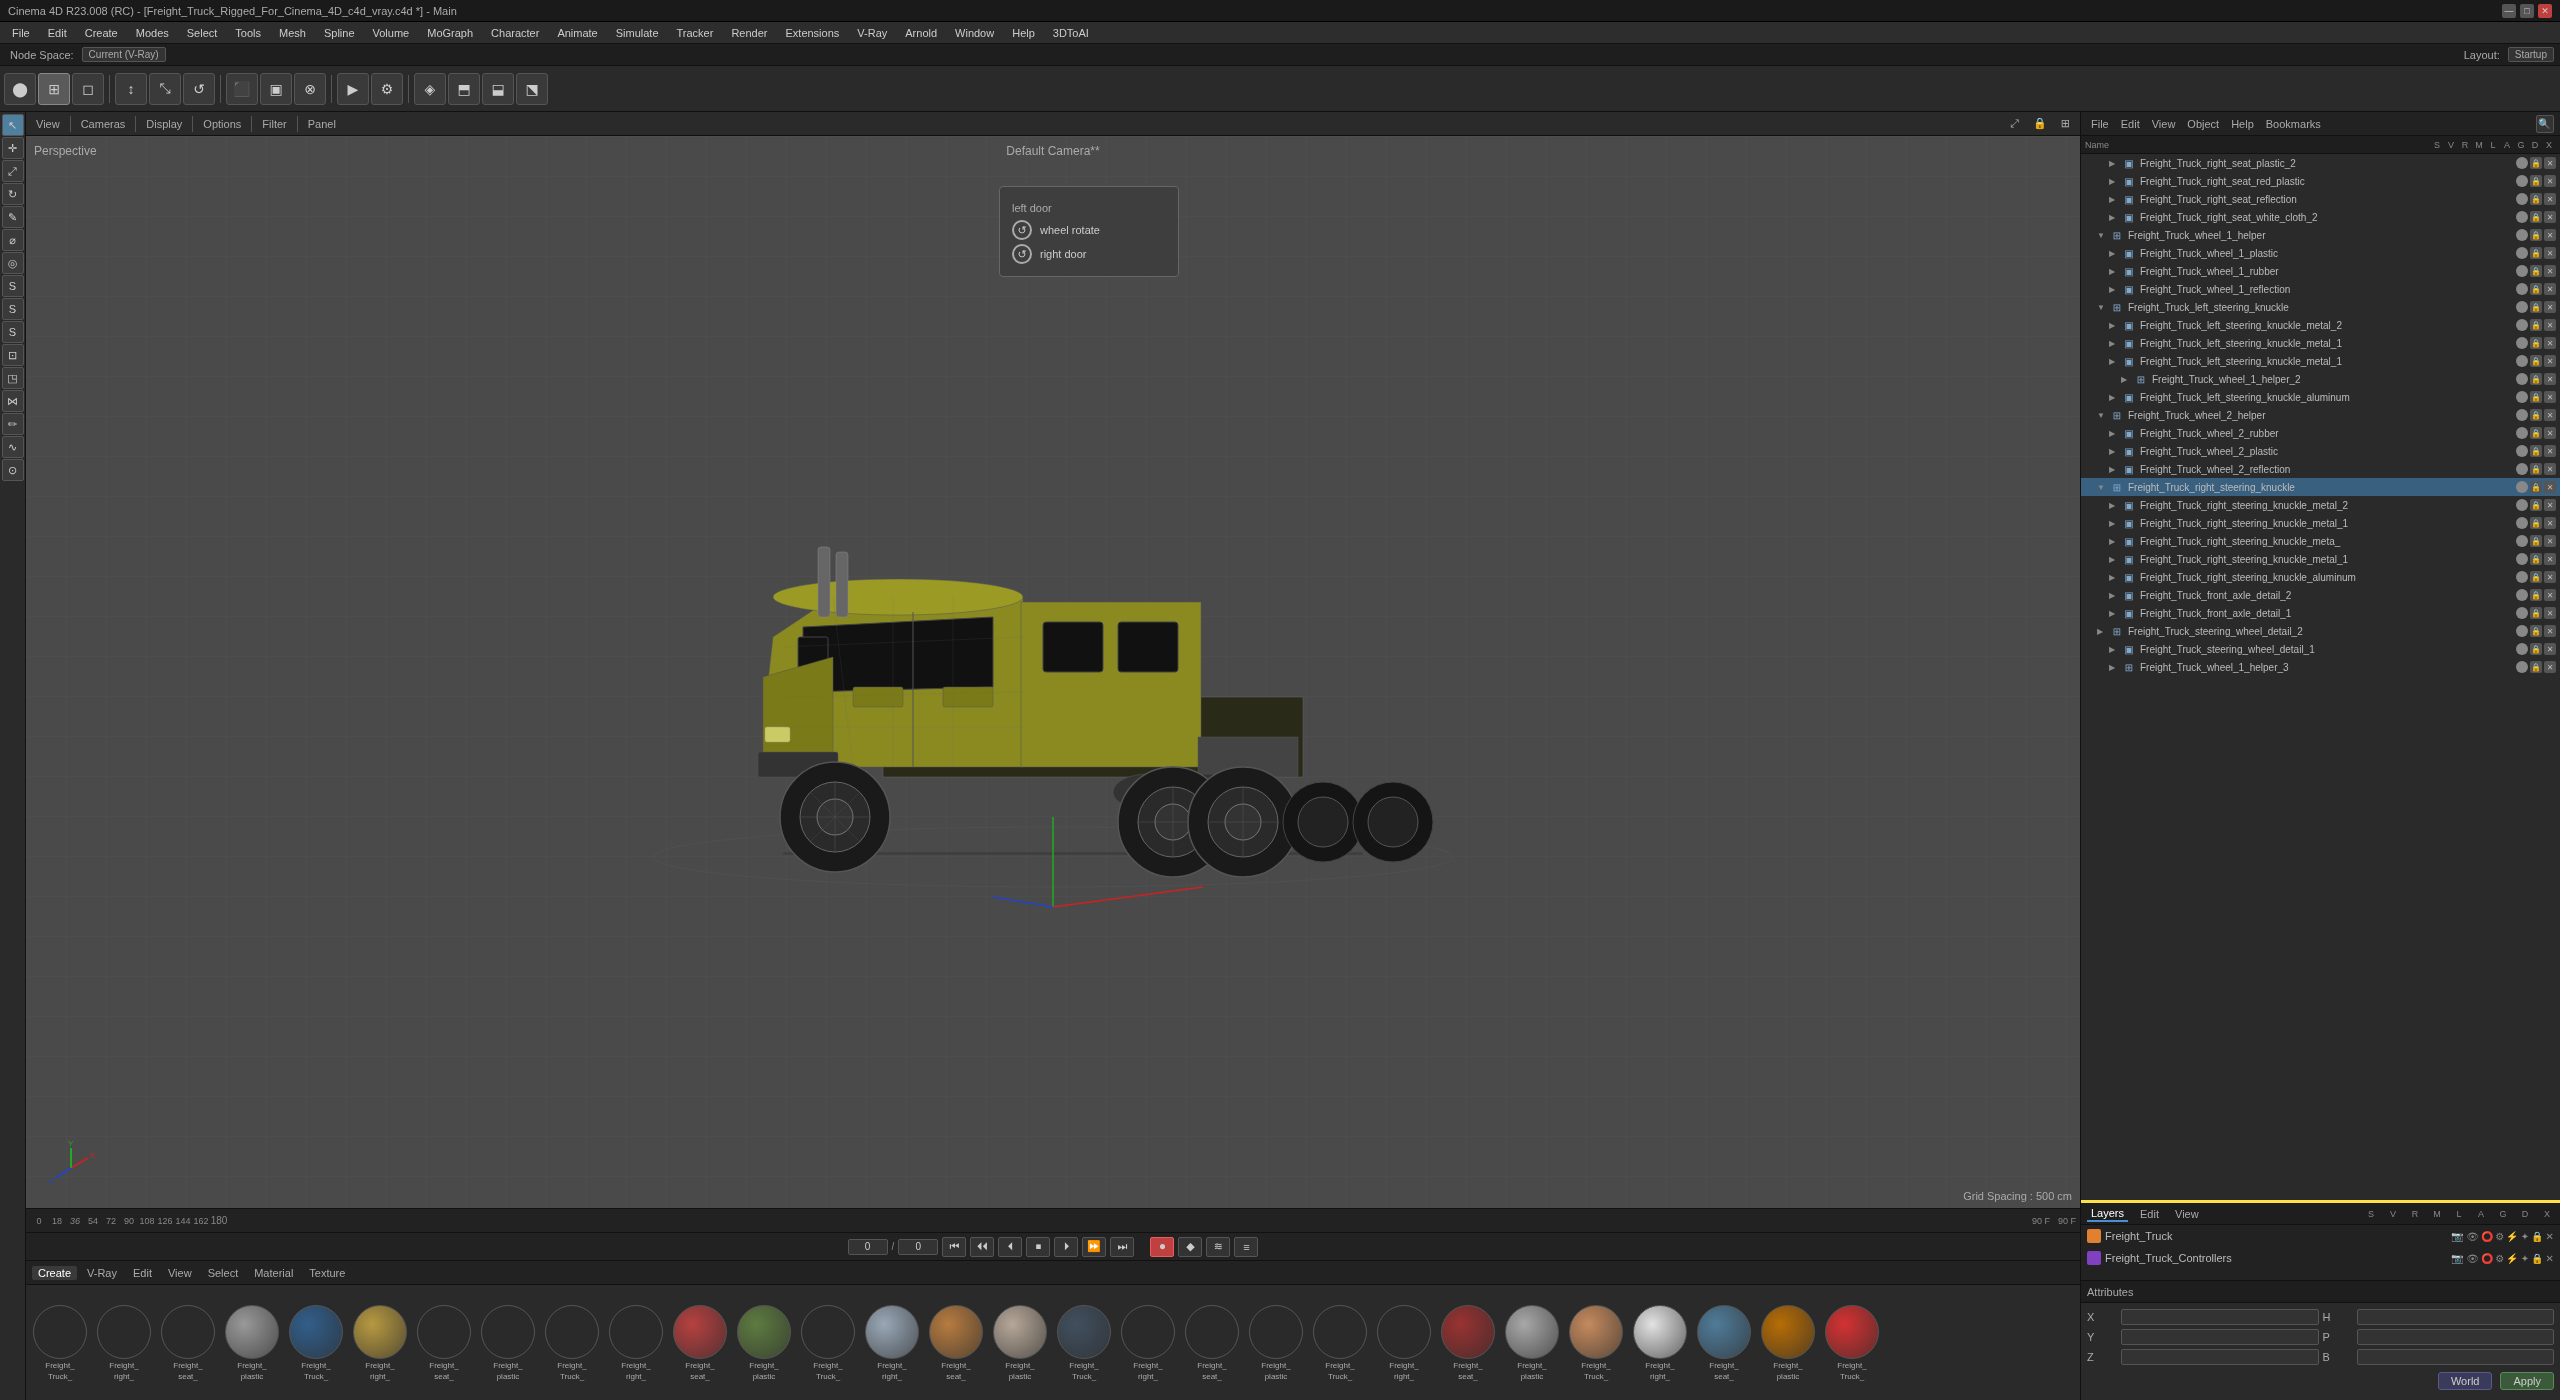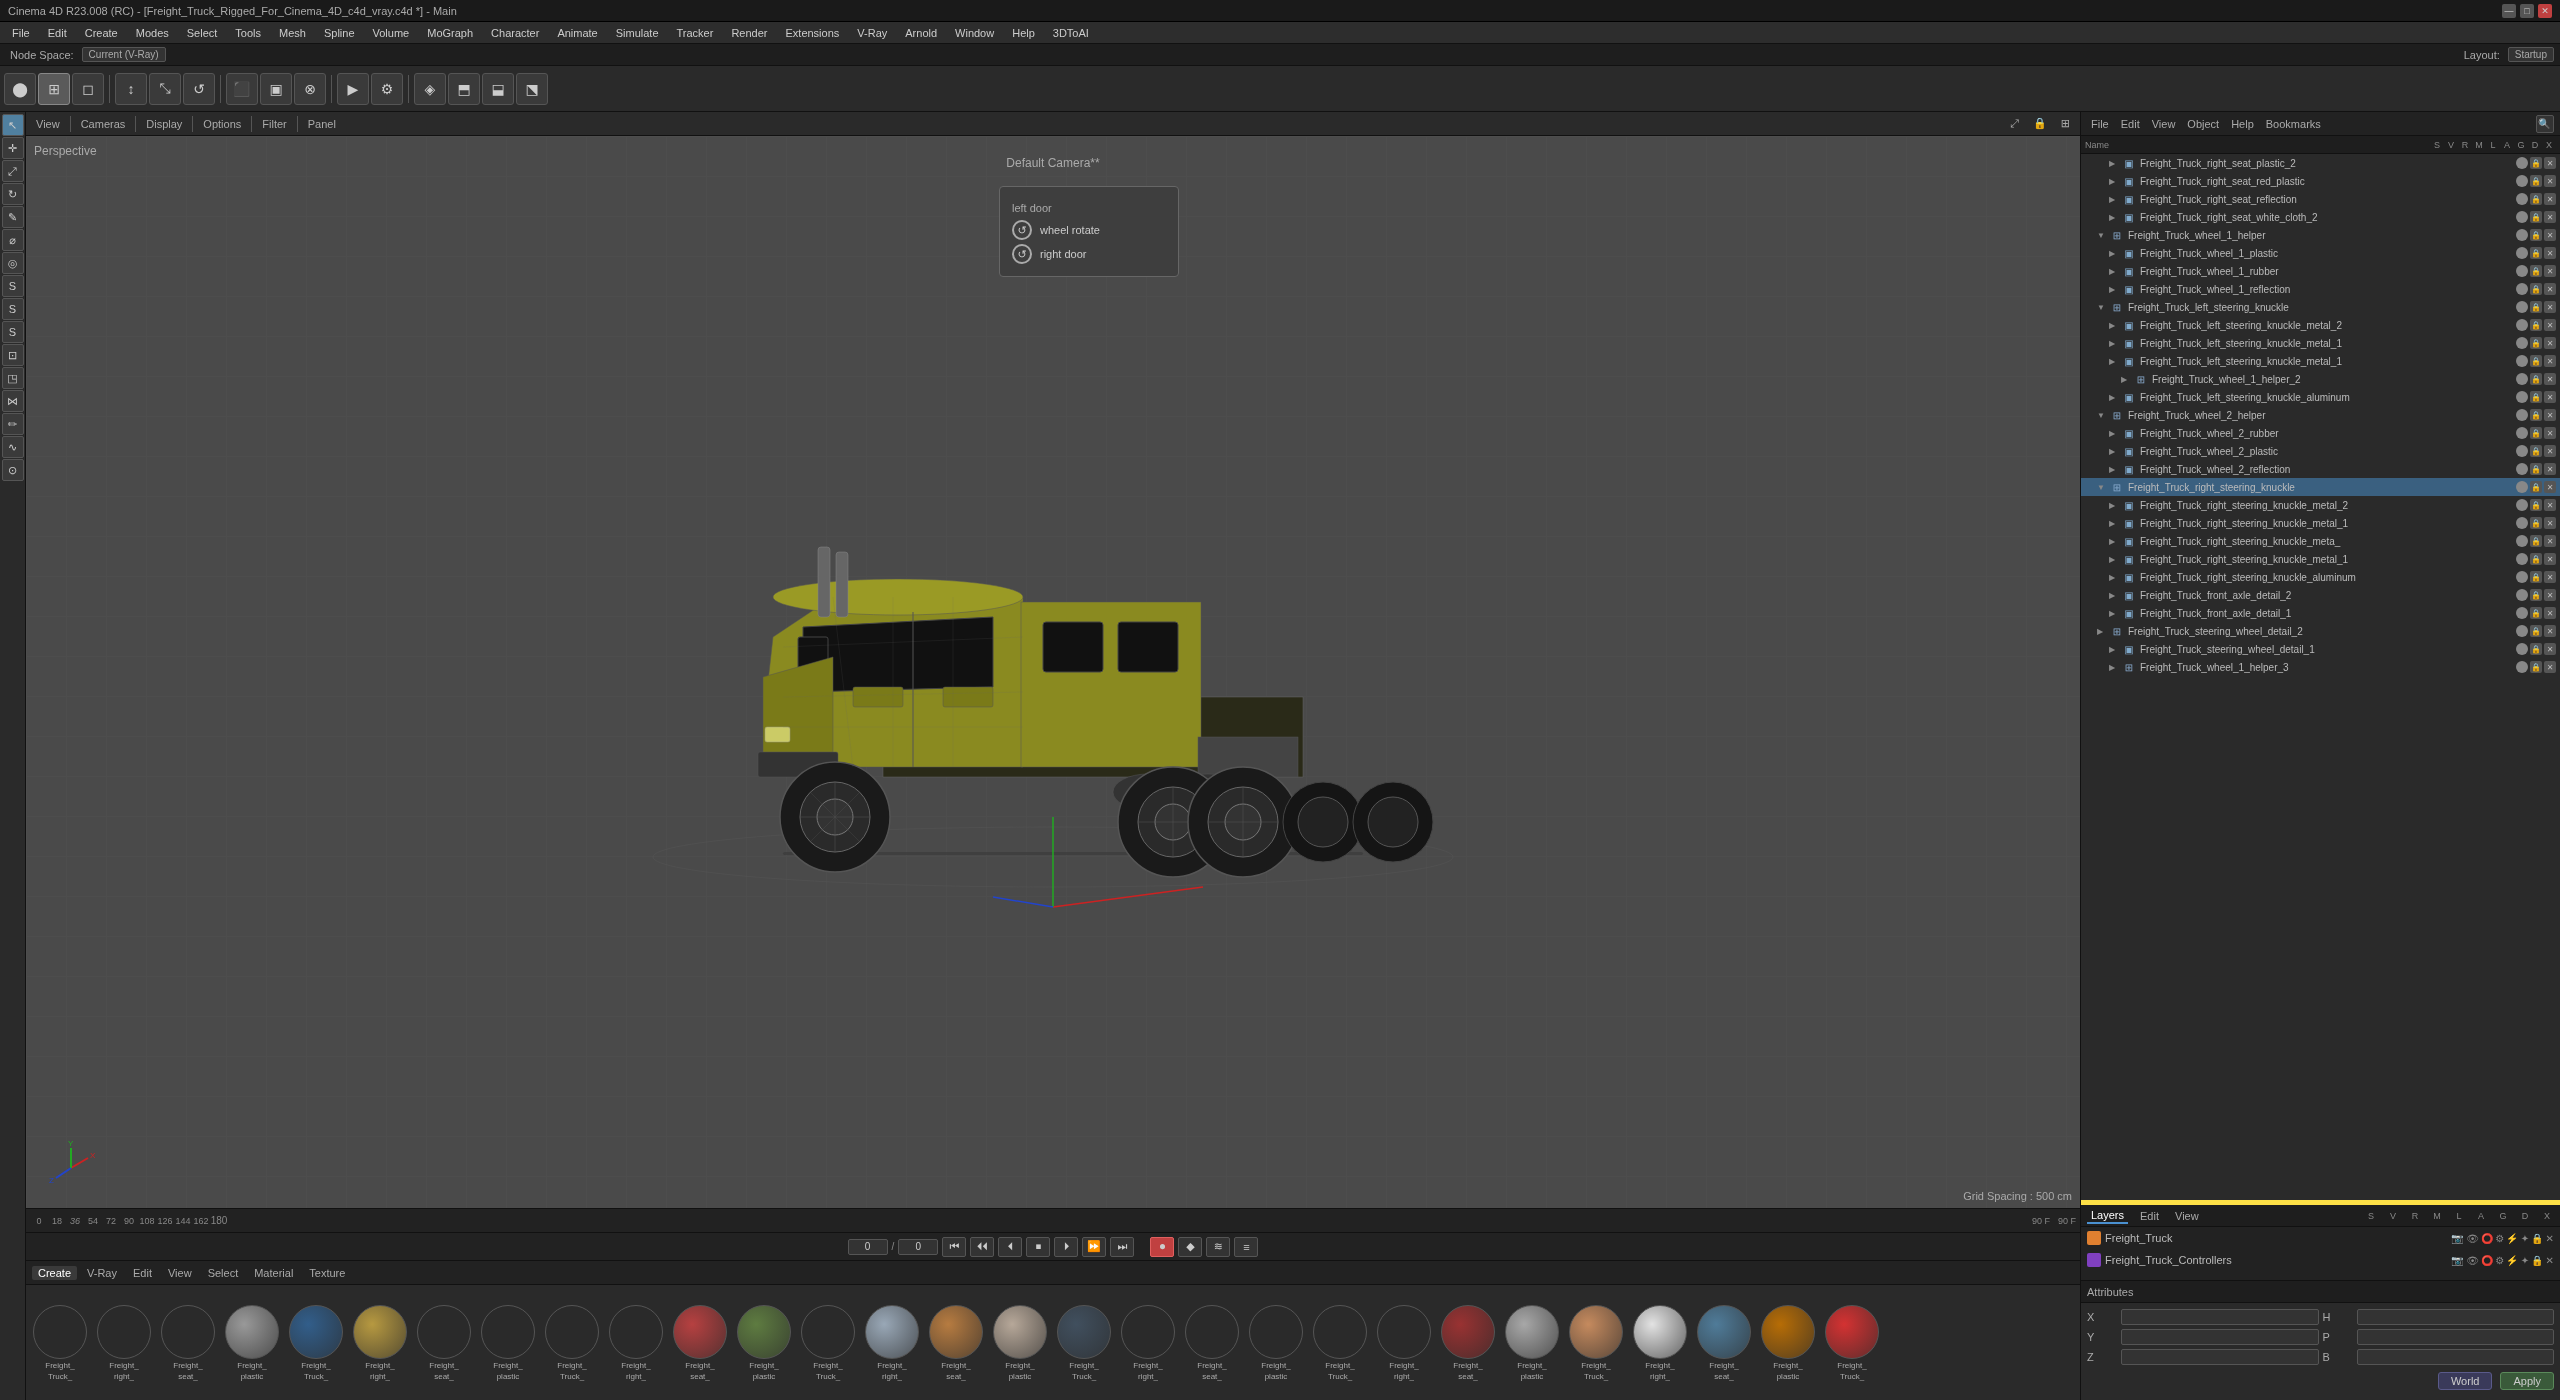--- a/index.html
+++ b/index.html
@@ -173,21 +173,21 @@
     }
     #perspective-label {
       position: absolute;
       top: 8px;
       left: 8px;
       font-size: 12px;
       color: #aaa;
     }
     #camera-label {
       position: absolute;
-      top: 20px;
+      top: 8px;
       left: 50%;
       transform: translateX(-50%);
       font-size: 12px;
       color: #aaa;
     }
     #grid-spacing {
       position: absolute;
       bottom: 6px;
       right: 8px;
       font-size: 11px;
@@ -324,21 +324,21 @@
       font-size: 8px;
       border-radius: 2px;
     }
     .badge-lock { background: #555; }
     .badge-x { background: #555; }
 
     
     #layers-panel {
       height: 80px;
       background: #222;
-      border-top: 5px solid #fde047;
+      border-top: 3px solid #fde047;
     }
     #layers-header {
       height: 22px;
       background: #1e1e1e;
       display: flex;
       align-items: center;
       padding: 0 6px;
       gap: 8px;
       border-bottom: 1px solid #111;
     }

